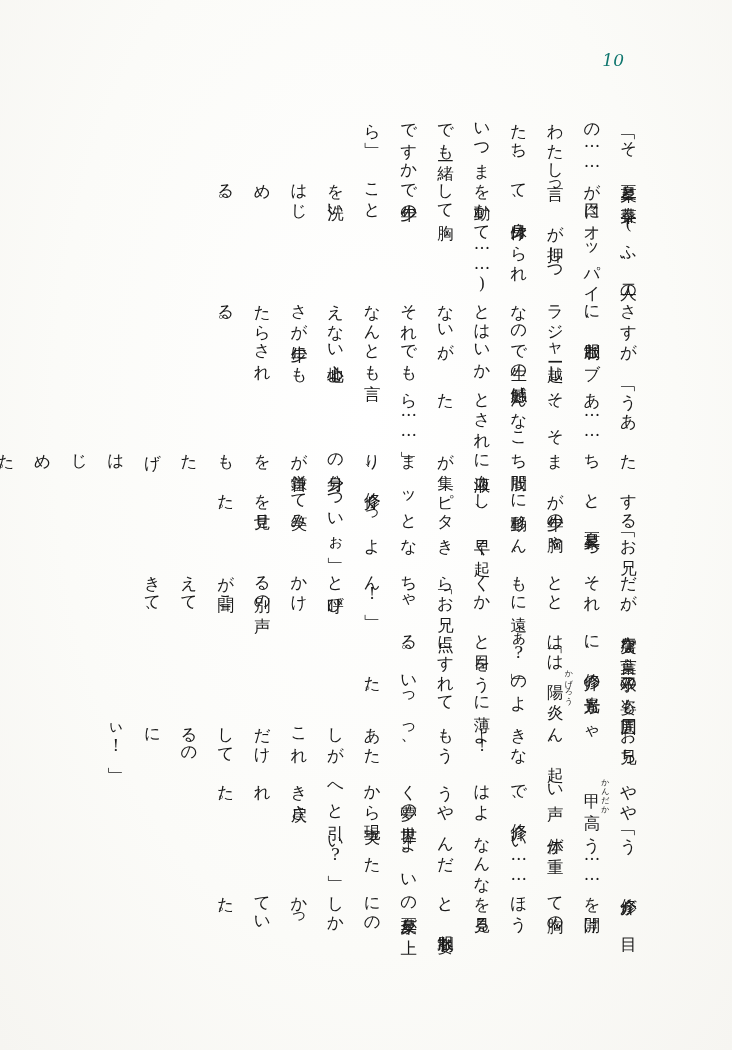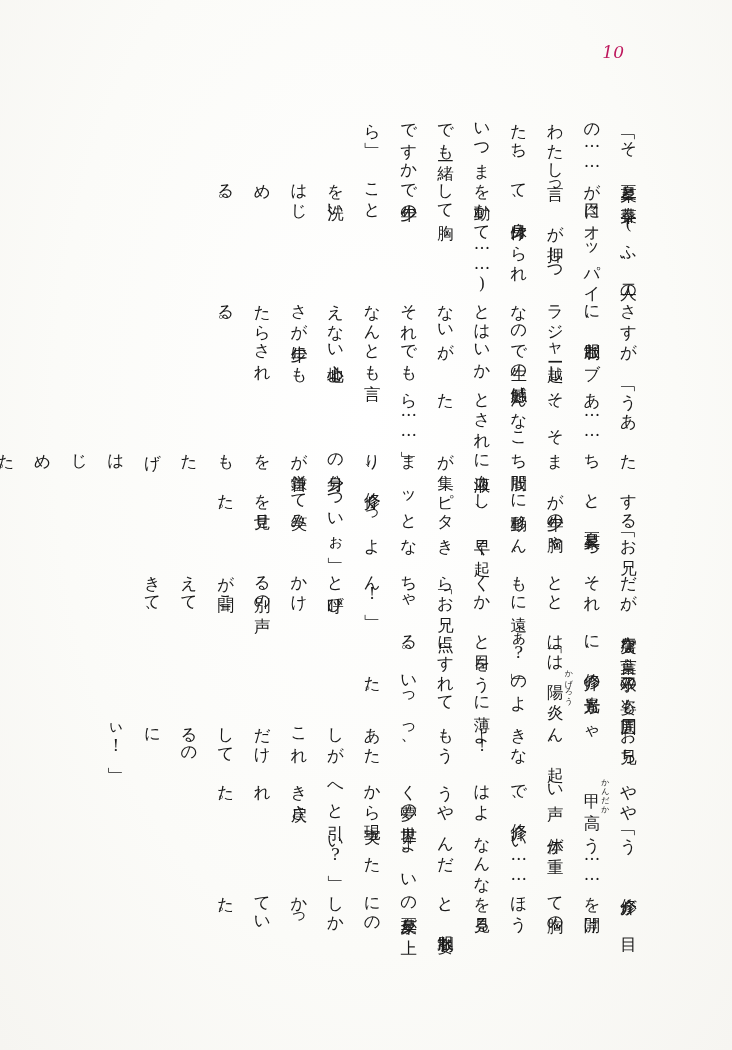--- a/index.html
+++ b/index.html
@@ -23,26 +23,26 @@
   
   .page::before {
     content: "";
     position: absolute;
     inset: 0;
     background: radial-gradient(ellipse at 50% 40%, #ffffff 0%, #fbfbf8 60%, #f6f5f1 100%);
     pointer-events: none;
   }
   .page-number {
     position: absolute;
-    top: 42px;
+    top: 50px;
     right: 108px;
     font-size: 17px;
     font-style: italic;
     font-family: "DejaVu Serif", "Liberation Serif", serif;
-    color: #be185d;
+    color: #0f766e;
     letter-spacing: 0;
   }
   .text-block {
     position: absolute;
     top: 112px;
     left: 72px;
     right: 86px;
     height: 820px;
     writing-mode: vertical-rl;
     text-orientation: upright;

